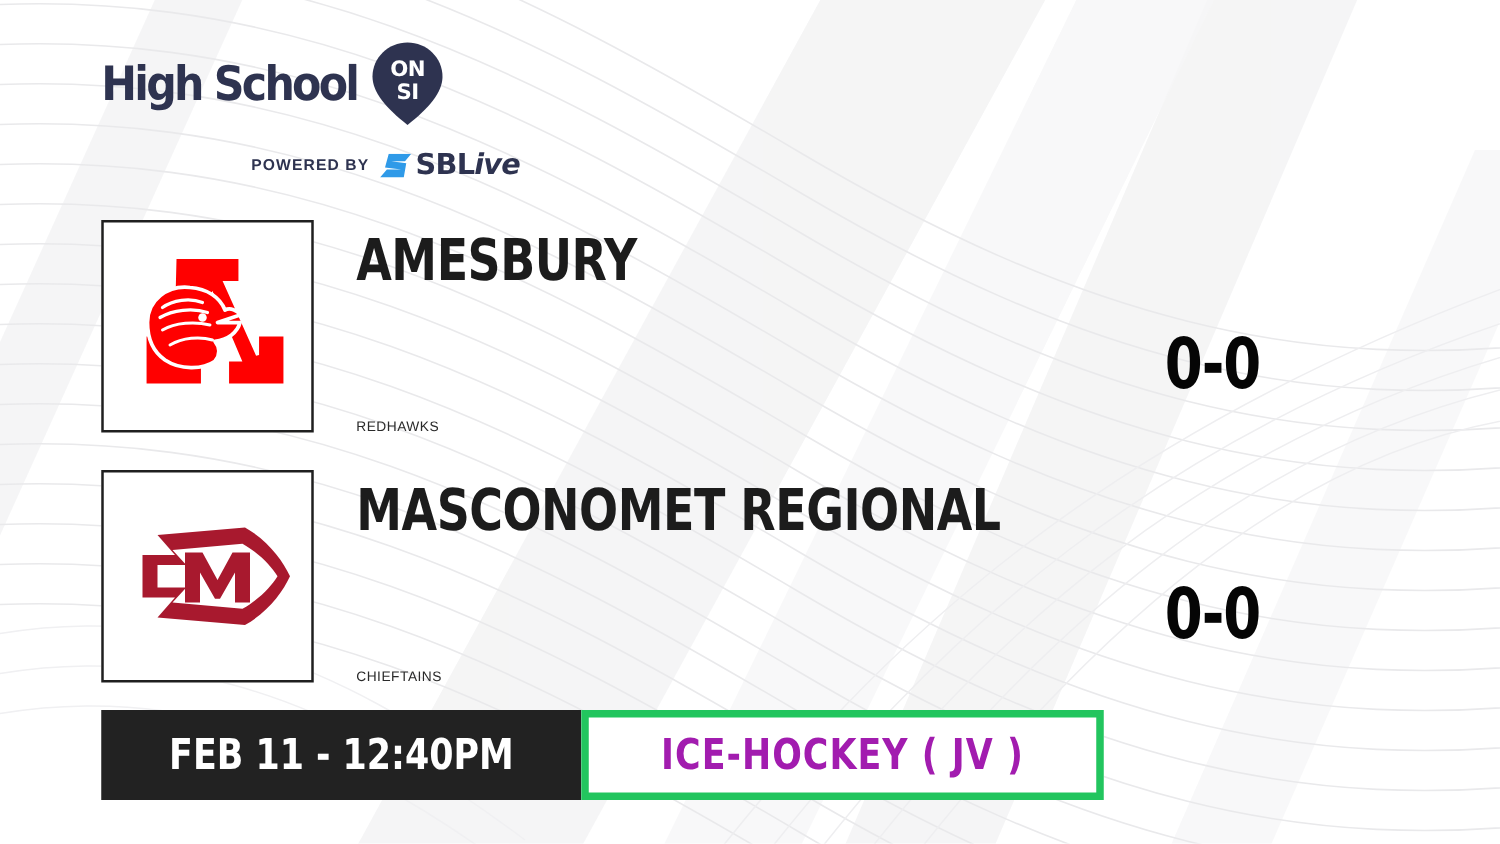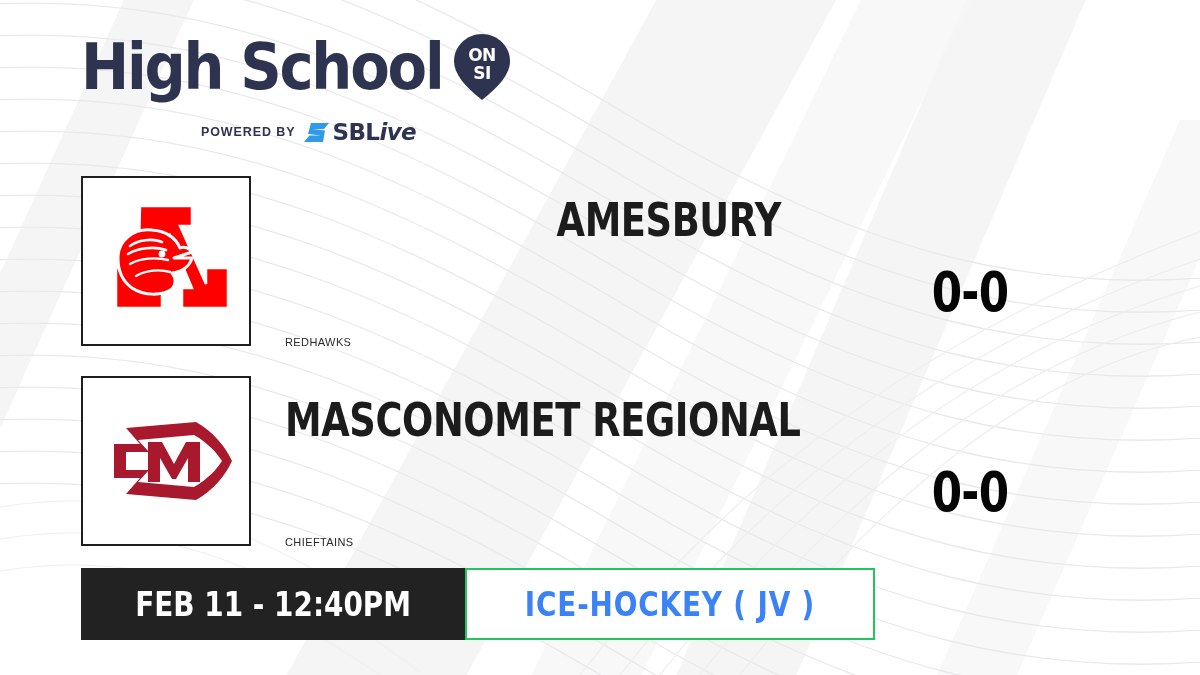--- a/index.html
+++ b/index.html
@@ -40,21 +40,21 @@
     height: 100px;
   }
   .logo-row {
     display: flex;
     align-items: center;
     height: 66px;
   }
   .logo-wordmark {
     font-family: "DejaVu Sans", sans-serif;
     font-weight: bold;
-    font-size: 64px;
+    font-size: 38px;
     letter-spacing: -2.2px;
     color: #2e3350;
     line-height: 62px;
     white-space: nowrap;
     font-stretch: condensed;
   }
   .pin-badge {
     position: relative;
     margin-left: 11px;
     width: 58px;
@@ -117,23 +117,22 @@
     display: flex;
     align-items: center;
     justify-content: center;
     box-sizing: content-box;
   }
   .logo-box svg { display: block; }
 
   .team-text {
     position: absolute;
     left: 285px;
-    top: 16px;
+    top: 4px;
     width: 620px;
-    text-align: right;
   }
   .team-name {
     font-family: "DejaVu Sans", sans-serif;
     font-weight: bold;
     font-size: 46px;
     line-height: 52px;
     color: #1c1c1c;
     letter-spacing: -0.5px;
     transform: scaleX(0.80);
     transform-origin: left center;
@@ -190,22 +189,22 @@
     font-weight: bold;
     font-size: 34px;
     line-height: 34px;
     letter-spacing: 0px;
     transform: scaleX(0.82);
     transform-origin: center center;
     white-space: nowrap;
   }
   .info-sport {
     background: #ffffff;
-    border: 2px solid #22c55e;
-    color: #3b82f6;
+    border: 6px solid #22c55e;
+    color: #a21caf;
     display: flex;
     align-items: center;
     justify-content: center;
     padding: 0 26px;
     min-width: 379px;
     box-sizing: border-box;
   }
   .info-sport span {
     font-family: "DejaVu Sans", sans-serif;
     font-weight: bold;

